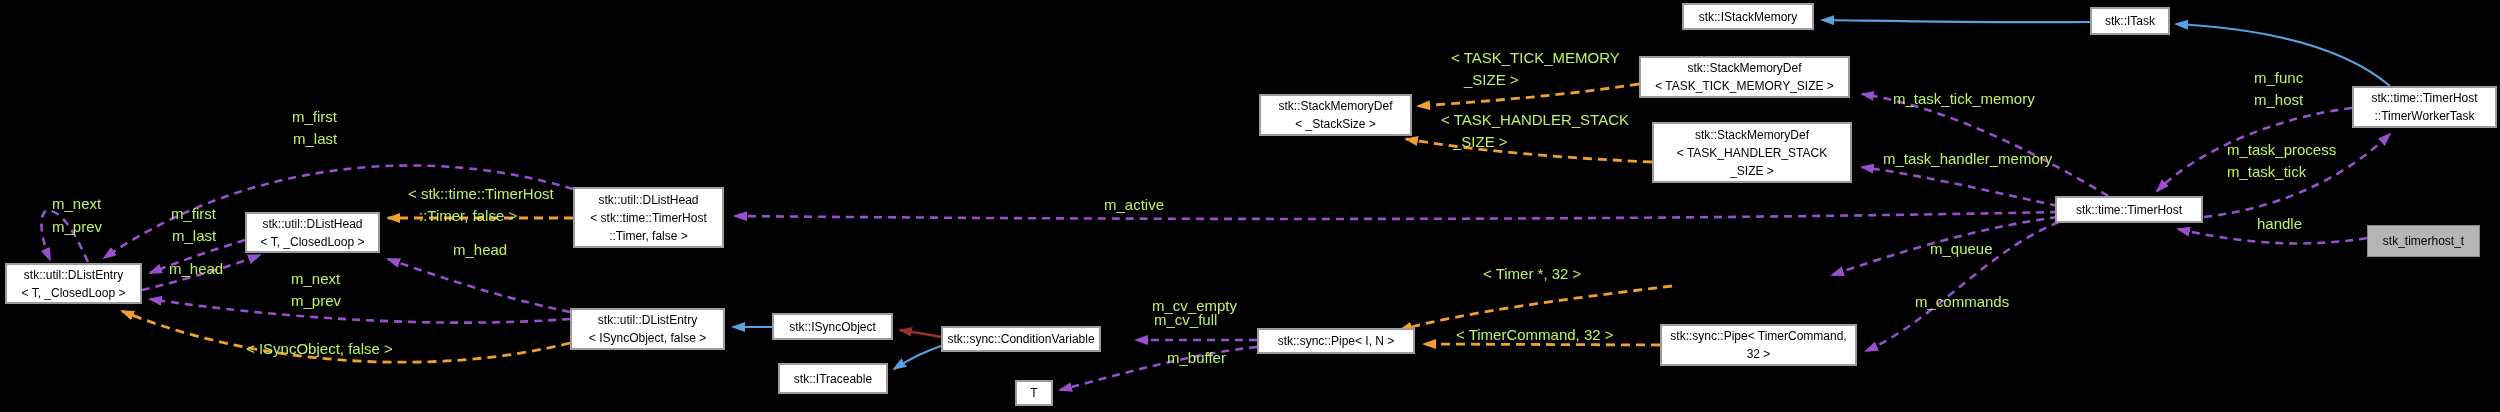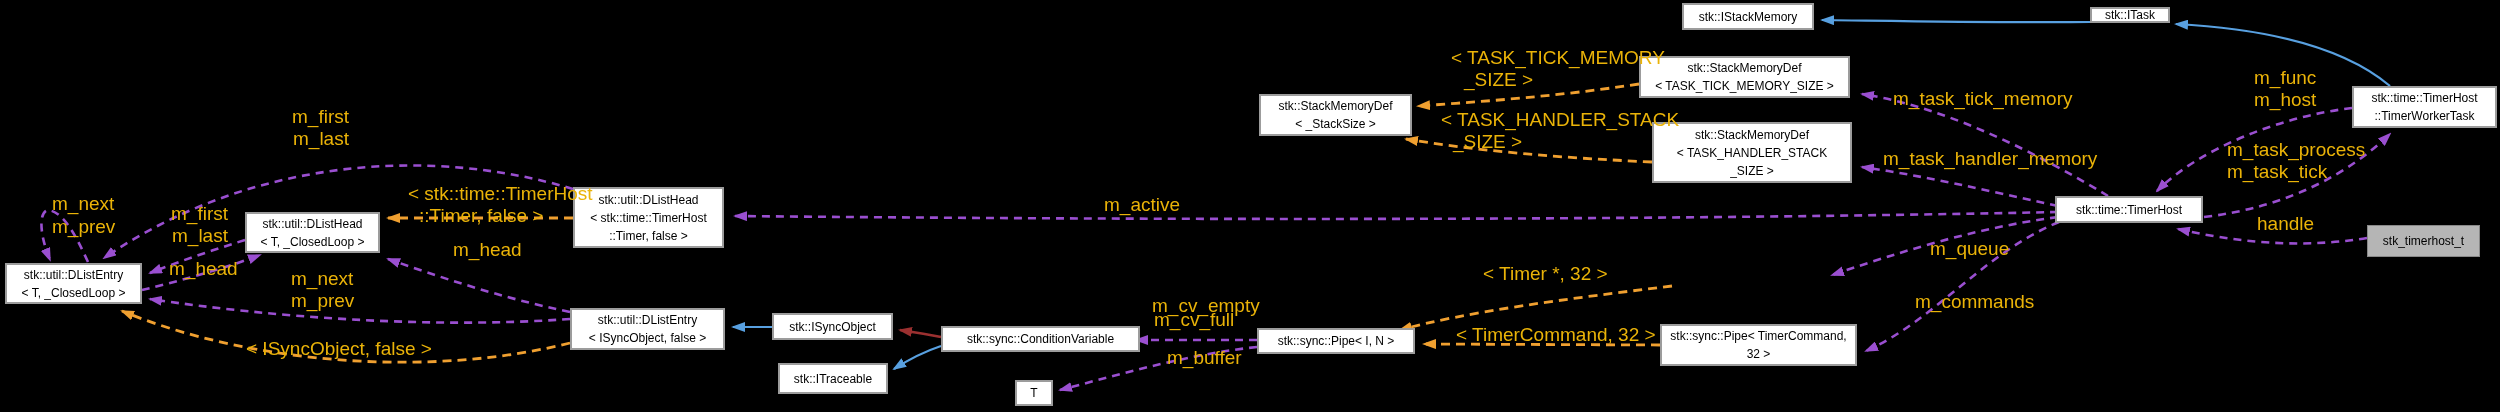--- a/index.html
+++ b/index.html
@@ -24,22 +24,22 @@
     cursor:pointer;
   }
   .node.current{
     background:#b5b5b5;
     border:1px solid #888;
     cursor:default;
   }
   .elabel{
     position:absolute;
     z-index:2;
-    color:#eab308;
-    font-size:19px;line-height:15px;
+    color:#bef264;
+    font-size:15px;line-height:15px;
     white-space:nowrap;
   }
   .e{fill:none;}
   .ep{stroke:#9a4fd0;stroke-width:2.6;stroke-dasharray:8,6;}
   .eo{stroke:#f0a030;stroke-width:2.8;stroke-dasharray:9,6;}
   .eb{stroke:#58a0e0;stroke-width:2.2;}
   .er{stroke:#9b3030;stroke-width:2.4;}
 </style>
 </head>
 <body>
@@ -110,21 +110,21 @@
   <div class="node" style="left:570px;top:308px;width:155px;height:42px">
     <span>stk::util::DListEntry</span>
     <span>&lt; ISyncObject, false &gt;</span>
   </div>
   <div class="node" style="left:772px;top:313px;width:121px;height:27px">
     <span>stk::ISyncObject</span>
   </div>
   <div class="node" style="left:778px;top:363px;width:110px;height:31px">
     <span>stk::ITraceable</span>
   </div>
-  <div class="node" style="left:941px;top:326px;width:199px;height:26px">
+  <div class="node" style="left:941px;top:326px;width:160px;height:26px">
     <span>stk::sync::ConditionVariable</span>
   </div>
   <div class="node" style="left:1015px;top:380px;width:38px;height:26px">
     <span>T</span>
   </div>
   <div class="node" style="left:1257px;top:328px;width:158px;height:26px">
     <span>stk::sync::Pipe&lt; I, N &gt;</span>
   </div>
   <div class="node" style="left:1660px;top:324px;width:197px;height:42px">
     <span>stk::sync::Pipe&lt; TimerCommand,</span>
@@ -139,21 +139,21 @@
     <span>&lt; TASK_TICK_MEMORY_SIZE &gt;</span>
   </div>
   <div class="node" style="left:1652px;top:122px;width:200px;height:61px">
     <span>stk::StackMemoryDef</span>
     <span>&lt; TASK_HANDLER_STACK</span>
     <span>_SIZE &gt;</span>
   </div>
   <div class="node" style="left:1682px;top:3px;width:132px;height:27px">
     <span>stk::IStackMemory</span>
   </div>
-  <div class="node" style="left:2090px;top:7px;width:80px;height:16px">
+  <div class="node" style="left:2090px;top:7px;width:80px;height:28px">
     <span>stk::ITask</span>
   </div>
   <div class="node" style="left:2352px;top:86px;width:145px;height:42px">
     <span>stk::time::TimerHost</span>
     <span>::TimerWorkerTask</span>
   </div>
   <div class="node" style="left:2055px;top:196px;width:148px;height:27px">
     <span>stk::time::TimerHost</span>
   </div>
   <div class="node current" style="left:2367px;top:225px;width:113px;height:32px">

